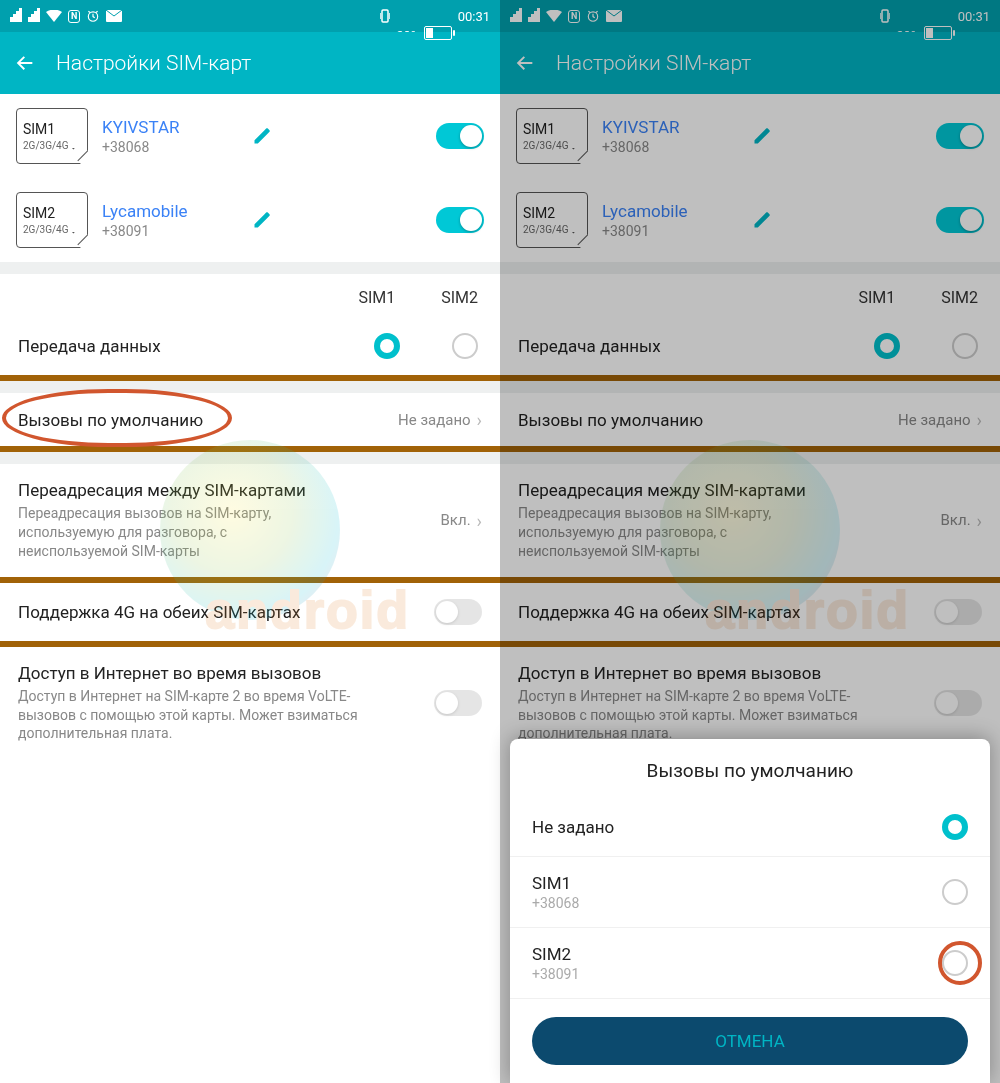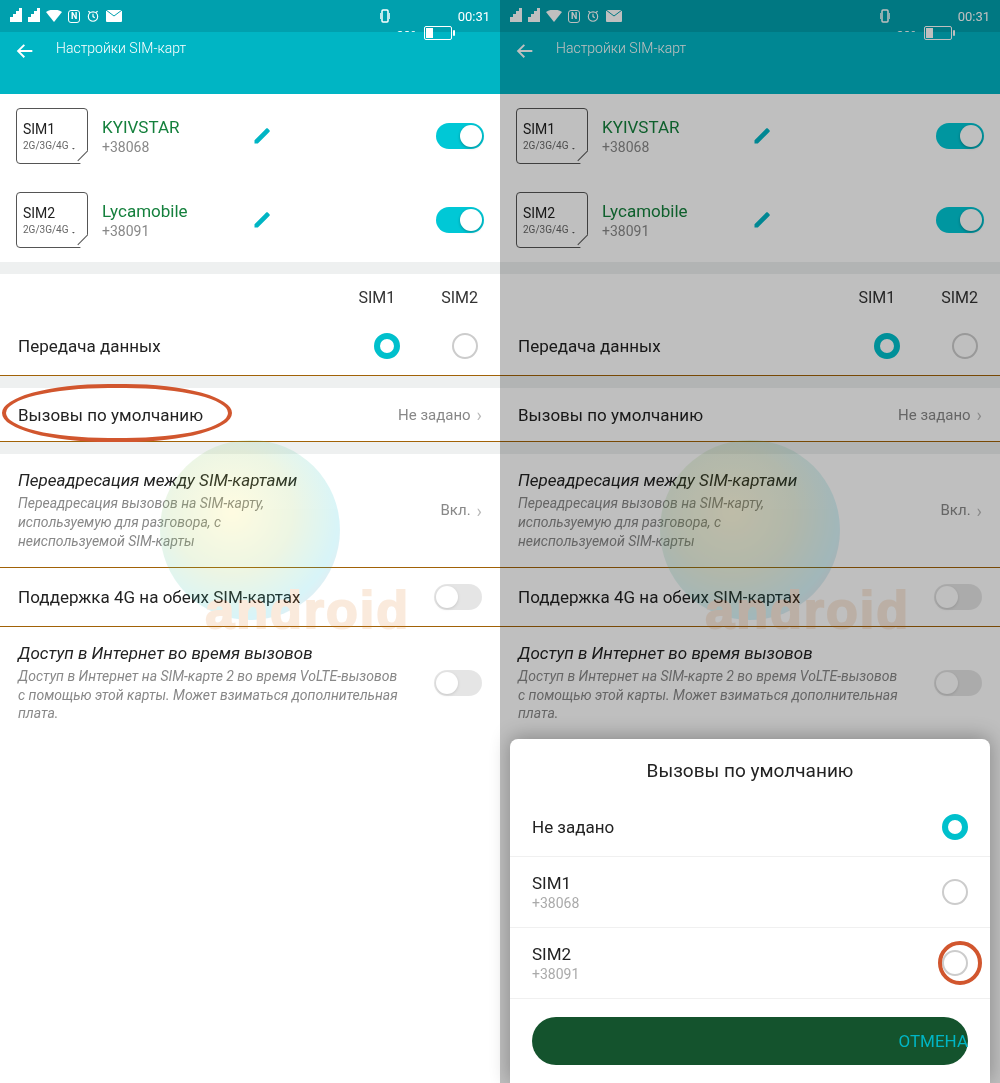--- a/index.html
+++ b/index.html
@@ -15,70 +15,70 @@
   .sig i { width:3px; background:#fff; display:inline-block; }
   .sig i:nth-child(1){height:5px;} .sig i:nth-child(2){height:8px;} .sig i:nth-child(3){height:11px;} .sig i:nth-child(4){height:14px;}
   .wifi { width:16px; height:12px; position:relative; }
   .nfc { border:1.5px solid #fff; border-radius:3px; padding:0 2px; font-size:9px; font-weight:bold; line-height:11px; }
   .batt { display:inline-flex; align-items:center; gap:4px;margin-top:36px; }
   .batt .shell { width:28px; height:14px; border:1.5px solid #fff; border-radius:2px; position:relative; }
   .batt .shell::after { content:""; position:absolute; right:-4px; top:3px; width:2px; height:6px; background:#fff; border-radius:1px; }
   .batt .fill { position:absolute; left:1px; top:1px; bottom:1px; width:29%; background:#fff; }
 
   
-  .hdr { background:#00b5c4; height:62px; color:#fff; display:flex; align-items:flex-start; padding:8px 14px; gap:20px; font-size:14px; font-weight:300; }
+  .hdr { background:#00b5c4; height:62px; color:#fff; display:flex; align-items:center; padding:8px 14px; gap:20px; font-size:21px; font-weight:300; }
   .back { width:22px; height:22px; }
 
   
   .simrow { display:flex; align-items:center; padding:14px 16px; gap:14px; background:#fff; }
   .simbox { width:72px; height:56px; border:1.5px solid #555; border-radius:4px; position:relative; padding:6px 6px; display:flex; flex-direction:column; justify-content:center; gap:3px; }
   .simbox::after { content:""; position:absolute; right:-1px; bottom:-1px; width:14px; height:14px; background:#fff; border-left:1.5px solid #555; transform:rotate(45deg) translate(5px,5px); transform-origin:bottom right; }
   .simbox::before { content:""; position:absolute; right:0; bottom:0; width:0; height:0; border-style:solid; border-width:0 0 16px 16px; border-color:transparent transparent #fff transparent; }
   .simbox .corner { position:absolute; right:-1px; bottom:-1px; width:16px; height:16px; overflow:hidden; }
   .simbox .corner::before { content:""; position:absolute; width:24px; height:1.5px; background:#555; transform:rotate(-45deg); transform-origin:left top; left:0; top:0; }
   .simbox .l1 { font-size:14px; color:#222; }
   .simbox .l2 { font-size:10px; color:#666; }
   .siminfo { flex:1; }
-  .siminfo .name { font-size:17px; color:#15803d; }
+  .siminfo .name { font-size:17px; color:#3b82f6; }
   .siminfo .num { font-size:14px; color:#888; margin-top:2px; }
   .edit { color:#00b5c4; width:20px; height:20px; }
   .tog { width:48px; height:26px; background:#00c8d6; border-radius:13px; position:relative; }
   .tog::after { content:""; position:absolute; right:2px; top:2px; width:22px; height:22px; background:#fff; border-radius:50%; box-shadow:0 1px 3px rgba(0,0,0,.3); }
   .tog.off { background:#ccc; }
   .tog.off::after { right:auto; left:2px; }
 
   .divider { height:12px; background:#eef0f0; }
 
   
   .cols { display:flex; justify-content:flex-end; padding:14px 22px 10px; gap:46px; color:#333; font-size:16px; }
-  .row { display:flex; align-items:center; padding:16px 18px; border-bottom:1px solid #a16207; position:relative; background:#fff; }
+  .row { display:flex; align-items:center; padding:16px 18px; border-bottom:6px solid #a16207; position:relative; background:#fff; }
   .row .title { font-size:17px; color:#222; flex:1; }
   .row .sub { font-size:14px; color:#888; margin-top:4px; max-width:260px; line-height:1.35; }
-  .row .texts { flex:1;font-style:italic; }
+  .row .texts { flex:1; }
   .row .value { font-size:15px; color:#888; margin-right:6px; }
   .chev { color:#bbb; font-size:18px; }
   .radio { width:26px; height:26px; border:2px solid #ccc; border-radius:50%; display:inline-block; position:relative; }
   .radio.on { border:6px solid #00c0cc; }
   .radiogrp { display:flex; gap:52px; padding-right:4px; }
 
   .circled { position:absolute; border:4px solid #d1562e; border-radius:50%/50%; pointer-events:none; }
 
   
   .wm { position:absolute; left:50%; top:440px; transform:translateX(-50%); width:320px; height:260px; opacity:.15; pointer-events:none; z-index:1; }
   .wm .blob { width:180px; height:180px; border-radius:50%; background:radial-gradient(circle at 40% 40%, #ffeb3b, #8bc34a 40%, #00bcd4 70%, #e91e63 100%); margin:0 auto; }
   .wm .txt { font-size:52px; font-weight:900; color:#e07a1f; text-align:right; letter-spacing:2px; font-family:Arial Black, sans-serif; -webkit-text-stroke:2px #e07a1f; margin-top:-40px; }
 
   
   .sheet { position:absolute; left:10px; right:10px; bottom:0; background:#fff; border-radius:8px 8px 0 0; z-index:20; box-shadow:0 -2px 20px rgba(0,0,0,.3); padding:0 0 18px; }
   .sheet h2 { font-size:19px; font-weight:400; text-align:center; padding:20px 0 16px; color:#222; }
   .sheet .opt { display:flex; align-items:center; padding:16px 22px; border-bottom:1px solid #f0f0f0; position:relative; }
   .sheet .opt .ot { flex:1; }
   .sheet .opt .name { font-size:17px; color:#222; }
   .sheet .opt .num { font-size:14px; color:#aaa; margin-top:2px; }
-  .sheet .cancel { margin:18px 22px 0; text-align:right; font-size:17px; color:#00b5c4; background:#14532d; border-radius:30px; padding:14px 0; }
+  .sheet .cancel { margin:18px 22px 0; text-align:center; font-size:17px; color:#00b5c4; background:#0c4a6e; border-radius:30px; padding:14px 0; }
 
   .row.noborder { border-bottom:none;justify-content:center; }
 
   svg { display:block; }
 </style>
 </head>
 <body>
 
 <div class="phone">
   <div class="wm">

